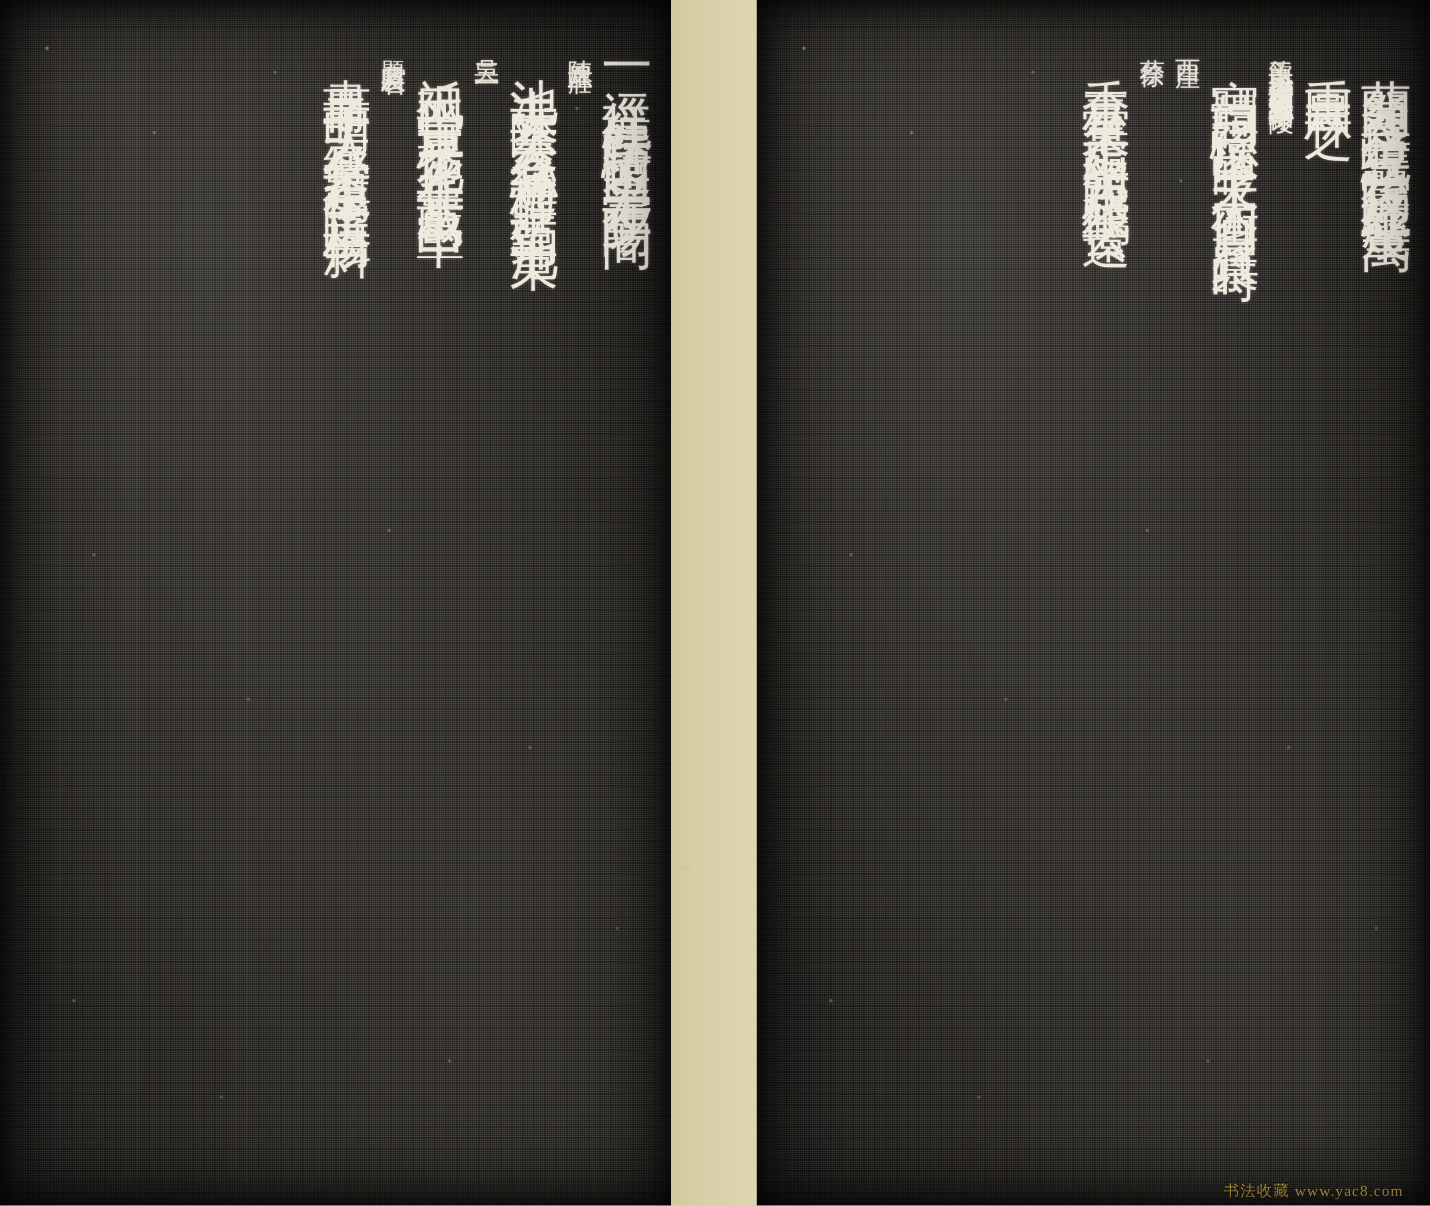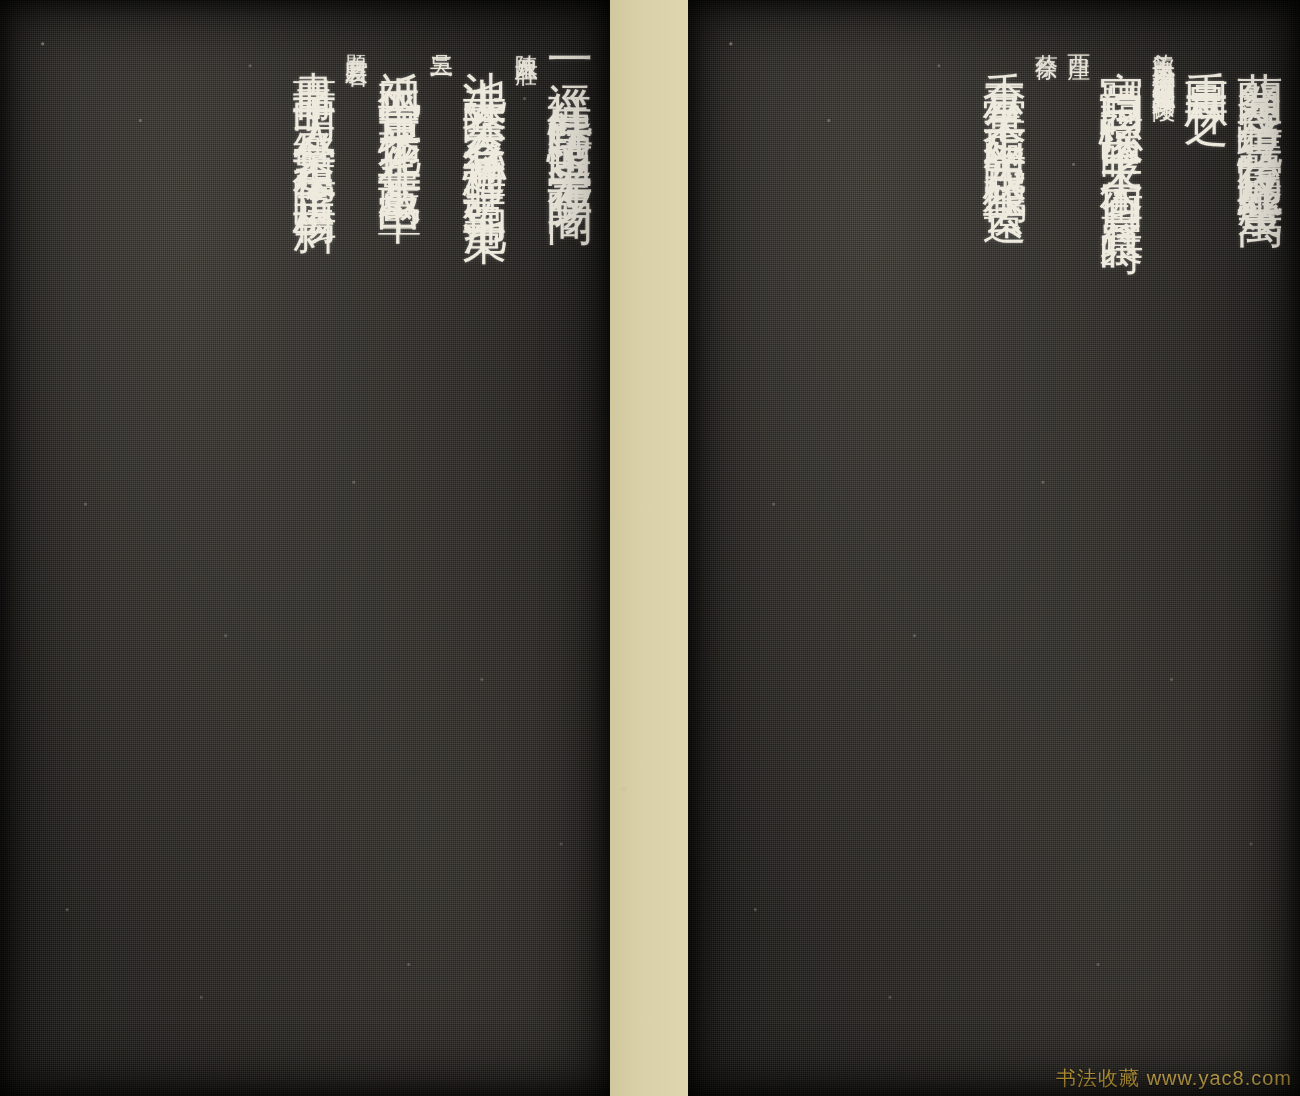--- a/index.html
+++ b/index.html
@@ -103,25 +103,25 @@
   .col.small {
     font-size: 23px;
     letter-spacing: 3px;
     line-height: 1.05;
     align-self: flex-start;
   }
 
   
   .watermark {
     position: absolute;
-    right: 8px;
+    right: 24px;
     bottom: 4px;
     color: #c9a53e;
-    font-size: 20px;
-    font-family: Liberation Sans, sans-serif;
+    font-size: 14px;
+    font-family: Liberation Serif, serif;
     letter-spacing: 1px;
     text-shadow: 0 1px 1px rgba(0,0,0,0.6);
     white-space: nowrap;
   }
   .watermark .url { color: #d8b654; }
 
   
   .panel::after {
     content: "";
     position: absolute;

